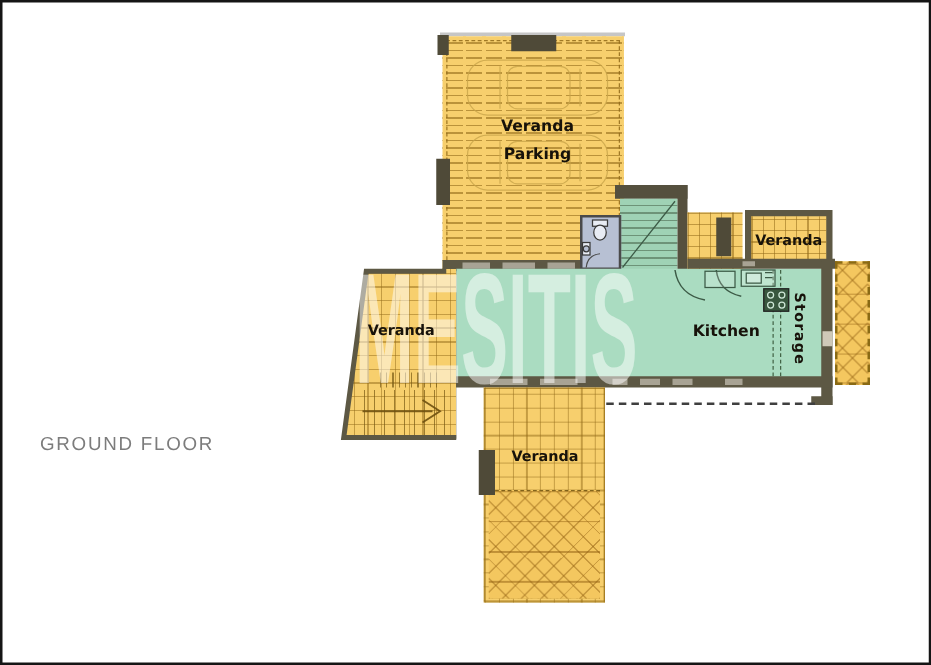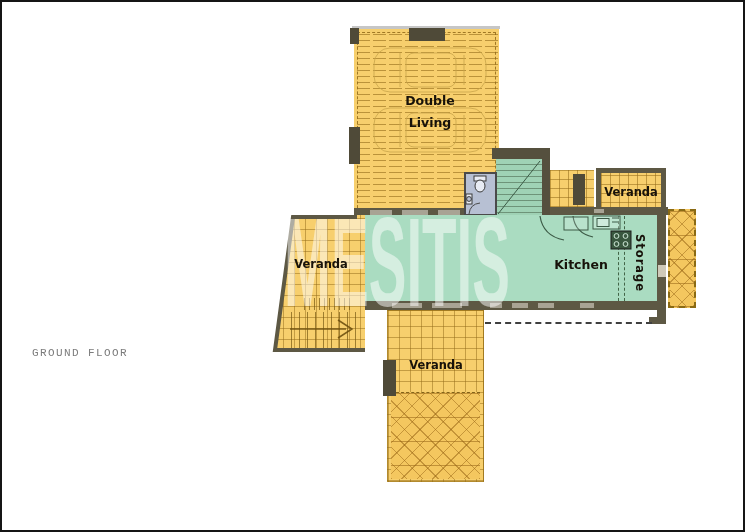--- a/index.html
+++ b/index.html
@@ -25,21 +25,21 @@
   .wall{background:#5d5844;}
   .winlight{background:#a8a394;}
   .dashin{border:1px dashed rgba(146,106,24,.85);}
   
   .lbl{font-family:"DejaVu Sans",sans-serif;font-weight:bold;color:#17120a;text-align:center;}
   .lbl-room{font-size:12.5px;line-height:17px;}
   .lbl-park{font-size:12.5px;line-height:22px;}
   .lbl-ver{font-size:11.5px;}
   .lbl-storage{font-size:11.5px;writing-mode:vertical-rl;text-align:left;letter-spacing:1px;}
   .title{font-size:20px;color:#a28b52;}
-  .subtitle{font-size:11px;color:#7c7c7c;letter-spacing:1.4px;font-family:Liberation Mono, monospace;}
+  .subtitle{font-size:15px;color:#7c7c7c;letter-spacing:1.4px;}
   svg{position:absolute;left:0;top:0;pointer-events:none;}
   .wm-text{font-family:"Liberation Sans",sans-serif;font-weight:bold;}
 </style>
 </head>
 <body>
 
 <div class="canvas">
 
   <div class="abs" style="left:350px;top:24px;width:148px;height:3px;background:#c6c6c6;"></div>
   <div class="abs deck" style="left:352px;top:27px;width:145px;height:187px;">
@@ -152,21 +152,21 @@
     <g stroke="rgba(110,80,15,.9)" fill="none" stroke-width="1.5">
       <line x1="288" y1="327" x2="344" y2="327"></line>
       <polyline points="336,318 350,327 336,336"></polyline>
     </g>
   </svg>
 
   <svg width="745" height="532" viewBox="0 0 745 532">
     <text class="wm-text" x="282" y="304" font-size="126" textLength="226" lengthAdjust="spacingAndGlyphs" fill="#ffffff" fill-opacity="0.5">MESITIS</text>
   </svg>
 
-  <div class="abs lbl lbl-park" style="left:396px;top:88px;width:64px;">Double Living</div>
+  <div class="abs lbl lbl-park" style="left:396px;top:88px;width:64px;">Veranda Parking</div>
   <div class="abs lbl lbl-room" style="left:548px;top:254px;width:62px;">Kitchen</div>
   <div class="abs lbl lbl-storage" style="left:631px;top:232px;height:66px;">Storage</div>
   <div class="abs lbl lbl-ver" style="left:291px;top:255px;width:56px;">Veranda</div>
   <div class="abs lbl lbl-ver" style="left:596px;top:183px;width:66px;">Veranda</div>
   <div class="abs lbl lbl-ver" style="left:400px;top:356px;width:68px;">Veranda</div>
 
   <div class="abs subtitle" style="left:30px;top:345px;">GROUND FLOOR</div>
 
 </div>
 

